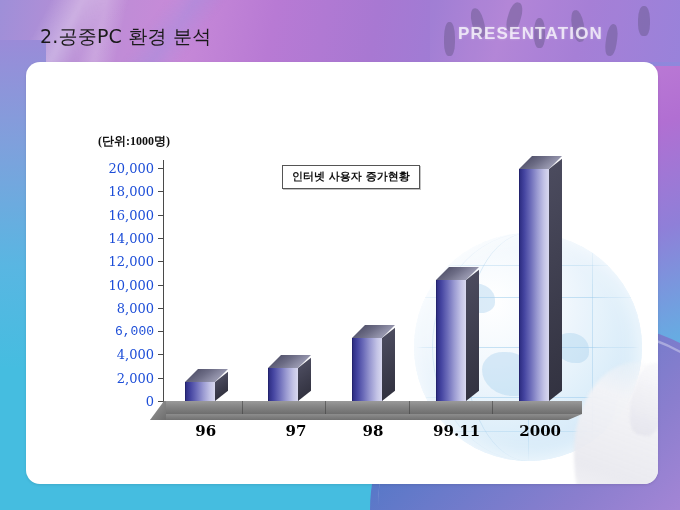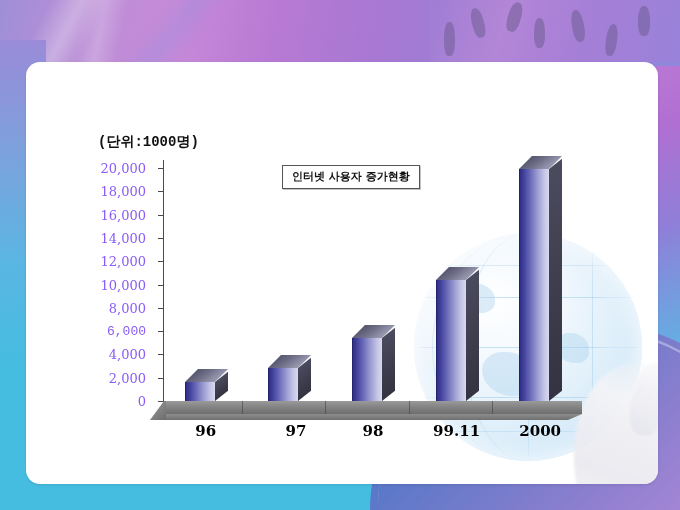--- a/index.html
+++ b/index.html
@@ -112,37 +112,37 @@
     background:linear-gradient(190deg,rgba(250,250,252,.95),rgba(228,228,236,.85));
     border-radius:50% 50% 36% 40%;transform:rotate(12deg);filter:blur(1.2px);
   }
   
   .sub-head{
     position:absolute;left:76px;top:36px;font-size:16px;color:#111;
     font-family:"DejaVu Sans","Liberation Sans",sans-serif;
   }
   .sub-head .circ{margin-right:18px;}
   .unit{
-    position:absolute;left:72px;top:71px;font-size:14px;font-weight:bold;color:#111;
-    font-family:Liberation Mono, monospace;
+    position:absolute;left:72px;top:71px;font-size:12px;font-weight:bold;color:#111;
+    font-family:Liberation Serif, serif;
   }
   
   .chart{position:absolute;left:60px;top:98px;width:520px;height:290px;}
   .chart-title{
     position:absolute;left:196px;top:5px;
     border:1px solid #555;background:#fff;
     padding:3px 9px 4px;font-size:11px;color:#111;font-weight:bold;
     font-family:"DejaVu Sans","Liberation Sans",sans-serif;
     box-shadow:1px 1px 0 rgba(120,120,120,.45);
     white-space:nowrap;
   }
   .ylabels{position:absolute;left:0;top:0;width:72px;height:248px;}
   .ylab{
-    position:absolute;right:12px;text-align:right;
-    font-size:13px;color:#8b5cf6;line-height:1;
+    position:absolute;right:4px;text-align:right;
+    font-size:13px;color:#1d4ed8;line-height:1;
     font-family:"DejaVu Serif","Liberation Serif",serif;
     transform:translateY(-50%);white-space:nowrap;
   }
   .ticks{position:absolute;left:72px;top:0;width:6px;height:248px;}
   .tick{position:absolute;left:0;width:6px;border-top:1px solid #4a4a4a;}
   .yaxis{
     position:absolute;left:77px;top:0;width:1px;height:248px;background:#4a4a4a;
   }
   
   .floor{
@@ -204,22 +204,24 @@
 
   <div class="hero">
     <div class="hero-bg"></div>
     <div class="fig" style="left:14px;top:22px;width:11px;height:34px;"></div>
     <div class="fig" style="left:42px;top:8px;width:12px;height:30px;transform:rotate(-14deg);"></div>
     <div class="fig" style="left:78px;top:2px;width:13px;height:30px;transform:rotate(16deg);"></div>
     <div class="fig" style="left:104px;top:18px;width:11px;height:30px;"></div>
     <div class="fig" style="left:142px;top:10px;width:12px;height:32px;transform:rotate(-10deg);"></div>
     <div class="fig" style="left:176px;top:24px;width:11px;height:32px;transform:rotate(8deg);"></div>
     <div class="fig" style="left:208px;top:6px;width:12px;height:30px;"></div>
+    <div class="hero-word">PRESENTATION</div>
   </div>
 
+  <div class="slide-title">2.공중PC 환경 분석</div>
 
   <div class="panel">
 
     <div class="globe">
       <div class="mer" style="left:50%;"></div>
       <div class="mer" style="left:22%;right:22%;border-left:1px solid rgba(150,200,235,.45);width:56%;"></div>
       <div class="mer" style="left:8%;right:8%;border-left:1px solid rgba(150,200,235,.3);width:84%;"></div>
       <div class="mer" style="left:78%;border-left:1px solid rgba(150,200,235,.45);"></div>
       <div class="par" style="top:50%;"></div>
       <div class="par" style="top:28%;"></div>

